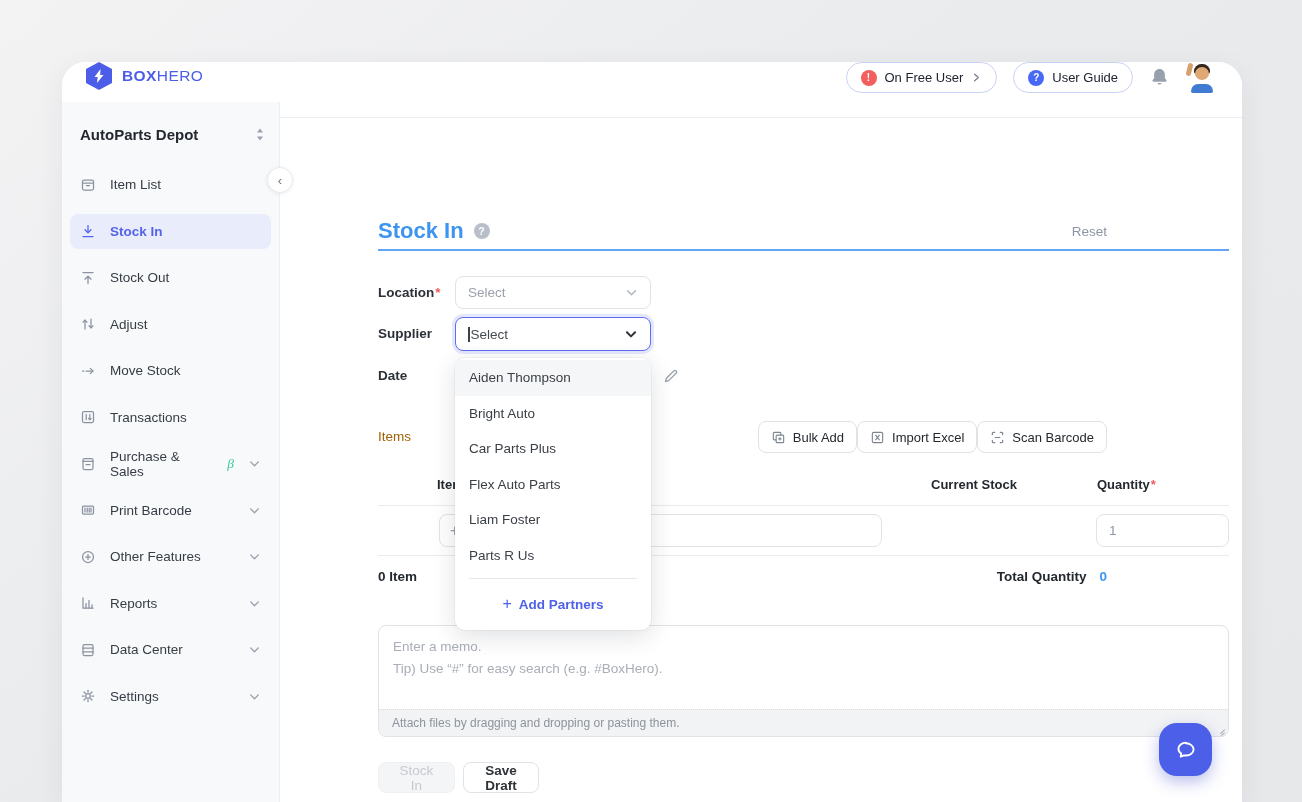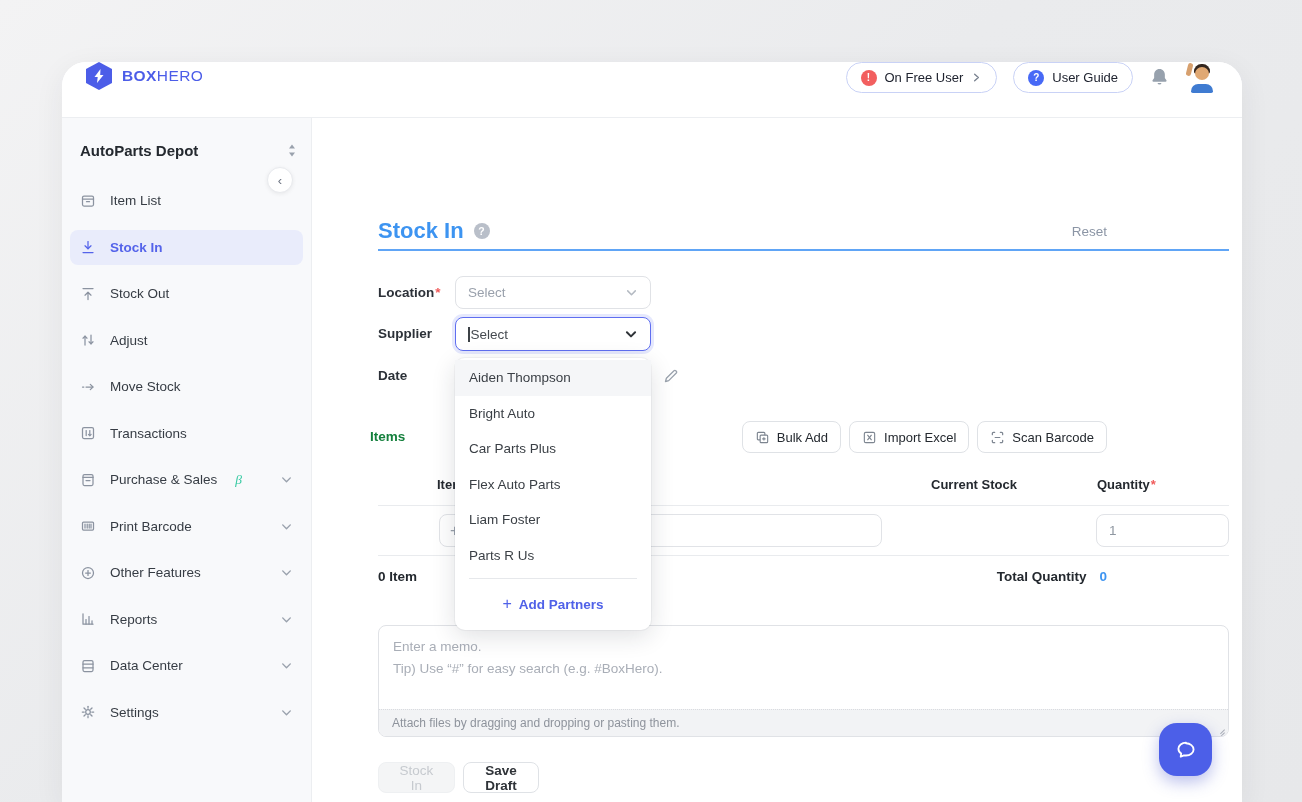--- a/index.html
+++ b/index.html
@@ -52,21 +52,21 @@
   .avatar {
     width:30px; height:30px; position:relative; cursor:pointer;
   }
   .avatar .arm { position:absolute; left:1px; top:0; width:5px; height:13px; background:#d7a06e; border-radius:3px; transform:rotate(14deg); }
   .avatar .hair { position:absolute; left:8px; top:1px; width:16px; height:10px; background:#33261f; border-radius:8px 8px 3px 3px; }
   .avatar .face { position:absolute; left:9px; top:4px; width:14px; height:13px; background:#e0a873; border-radius:50%; }
   .avatar .body { position:absolute; left:5px; bottom:0; width:22px; height:9px; background:#3f7bd1; border-radius:8px 8px 2px 2px; }
 
   
   .sidebar {
-    position:absolute; left:0; top:56px; bottom:0; width:250px;
+    position:absolute; left:0; top:40px; bottom:0; width:218px;
     background:#f8f9fb; border-right:1px solid #eceef1;
   }
   .workspace {
     margin:24px 14px 0 18px; display:flex; align-items:center; justify-content:space-between;
     cursor:pointer;
   }
   .workspace-name { font-size:15px; font-weight:700; color:#24292f; }
   .nav { margin-top:24px; display:flex; flex-direction:column;gap:11px; }
   .nav-item {
     height:35.5px; margin:0 8px; padding:0 10px; border-radius:8px;
@@ -119,22 +119,22 @@
     border-radius:10px; box-shadow:0 6px 24px rgba(30,35,50,.14), 0 0 0 1px rgba(30,35,50,.04);
     padding:2px 0 6px; z-index:20;
   }
   .dd-option { height:35.5px; display:flex; align-items:center; padding:0 14px; font-size:13.5px; color:#3a3f45; cursor:pointer; }
   .dd-option.hover { background:#f5f6f8; }
   .dd-divider { height:1px; background:#e6e8eb; margin:5px 14px; }
   .dd-add { height:40px; display:flex; align-items:center; justify-content:center; gap:7px; color:#4f61e8; font-weight:700; font-size:13.5px; cursor:pointer; }
   .dd-add .plus { font-size:16px; font-weight:400; }
 
   
-  .items-label { position:absolute; left:28px; top:241px; font-size:13.5px; font-weight:700; line-height:32px; color:#15803d; }
-  .items-actions { position:absolute; right:75px; top:241px; display:flex; gap:8px; }
+  .items-label { position:absolute; left:36px; top:241px; font-size:13.5px; font-weight:400; line-height:32px; color:#a16207; }
+  .items-actions { position:absolute; right:75px; top:241px; display:flex; }
   .tool-btn {
     height:32px; padding:0 12px; border:1px solid #dfe2e6; border-radius:8px; background:#fff;
     display:flex; align-items:center; gap:7px; font-size:13px; color:#24292f; cursor:pointer;
   }
   .tool-btn .ticon { display:flex; color:#7d8590; }
 
   .col-head { position:absolute; top:297px; font-size:13px; font-weight:600; color:#24292f; }
   .col-item { left:95px; }
   .col-stock { left:589px; }
   .col-qty { left:755px; }

